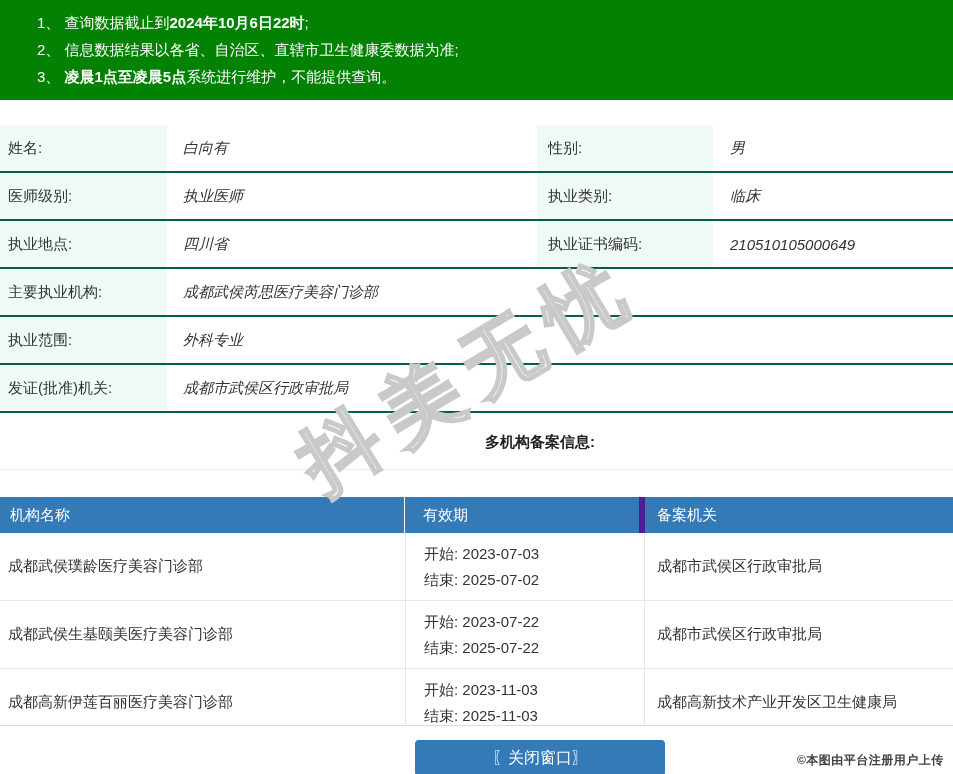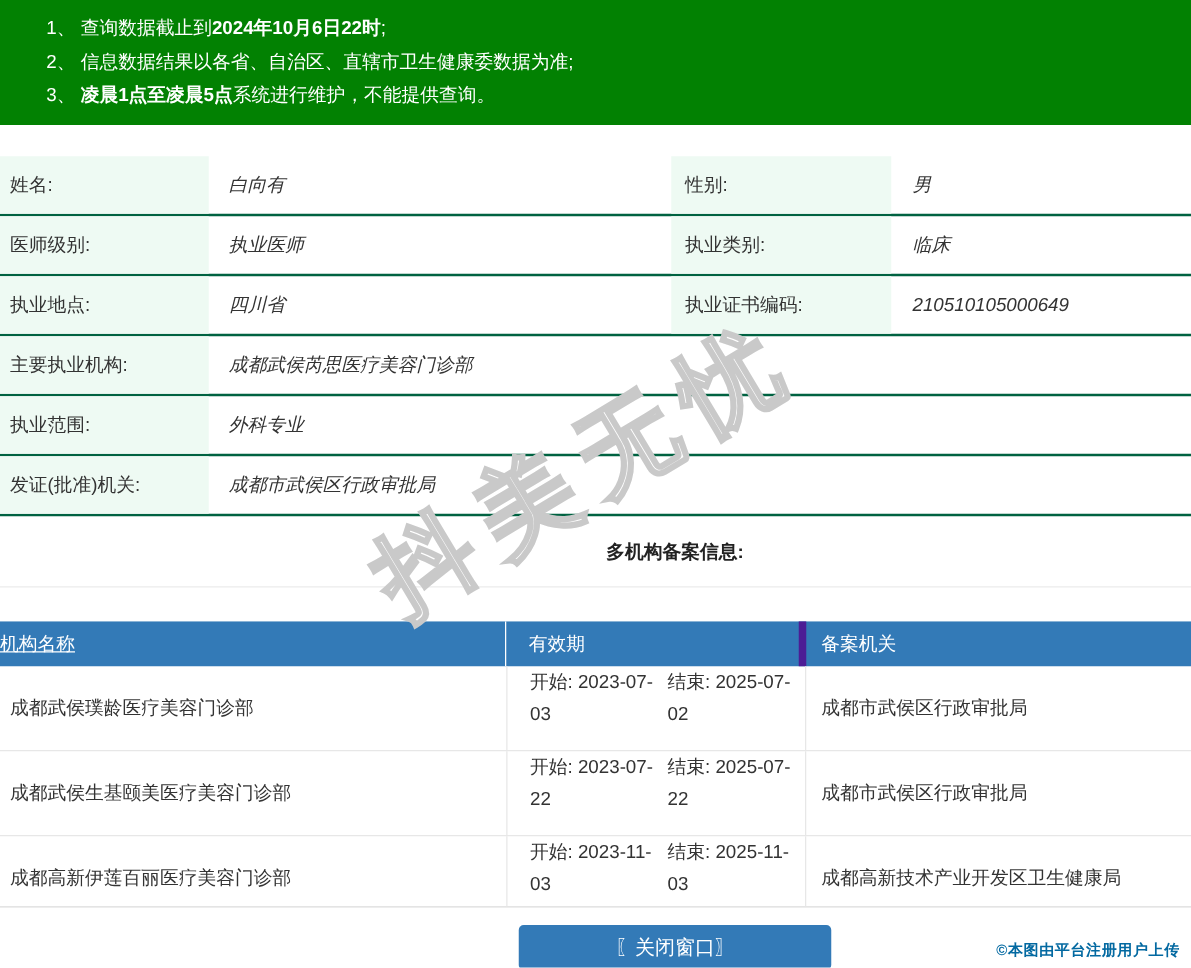--- a/index.html
+++ b/index.html
@@ -46,27 +46,27 @@
     border-bottom:1px solid #ececec;color:#222;
   }
 
   
   .reg-wrap{
     position:absolute;left:0;top:497px;width:1080px;height:229px;
     overflow:hidden;border-bottom:1px solid #dcdcdc;font-size:15px;
   }
   .reg-header{display:flex;height:36px;background:var(--blue);color:#fff;}
   .reg-header .hcell{display:flex;align-items:center;height:100%;}
-  .hcell.c1{width:405px;border-right:1px solid #fff;text-decoration:underline;}
+  .hcell.c1{width:405px;padding-left:10px;border-right:1px solid #fff;}
   .hcell.c2{width:240px;padding-left:18px;border-right:6px solid #4c1d95;}
   .hcell.c3{flex:1;padding-left:12px;}
   .reg-row{display:flex;height:68px;border-bottom:1px solid var(--gray-border);}
   .reg-row .rcell{display:flex;height:100%;}
   .rcell.c1{width:405px;padding-left:8px;align-items:center;}
-  .rcell.c2{width:240px;padding-left:18px;flex-direction:row;justify-content:center;
+  .rcell.c2{width:240px;padding-left:18px;flex-direction:column;justify-content:center;
             border-left:1px solid var(--gray-border);border-right:1px solid var(--gray-border);
             line-height:26px;}
   .rcell.c3{flex:1;padding-left:12px;align-items:center;}
 
   
   .close-btn{
     position:absolute;left:415px;top:740px;width:250px;height:36px;
     background:var(--blue);color:#fff;border:none;border-radius:4px;
     font-size:16px;font-family:inherit;cursor:pointer;
   }
@@ -77,21 +77,21 @@
     display:flex;align-items:center;justify-content:center;
     transform:rotate(-31deg);
     font-size:78px;font-weight:700;letter-spacing:16px;white-space:nowrap;
     color:#fff;-webkit-text-stroke:2.5px #c9c9c9;
     z-index:40;pointer-events:none;
   }
 
   
   .attribution{
     position:absolute;left:797px;top:752px;z-index:50;
-    font-size:12px;font-weight:700;color:#0369a1;letter-spacing:0.5px;
+    font-size:12px;font-weight:700;color:#404040;letter-spacing:0.5px;
   }
 </style>
 </head>
 <body>
 
 <div class="page">
 
   <div class="notice">
     <div class="notice-line"><span>1、 查询数据截止到</span><b>2024年10月6日22时</b><span>;</span></div>
     <div class="notice-line"><span>2、 信息数据结果以各省、自治区、直辖市卫生健康委数据为准;</span><b></b><span></span></div>

